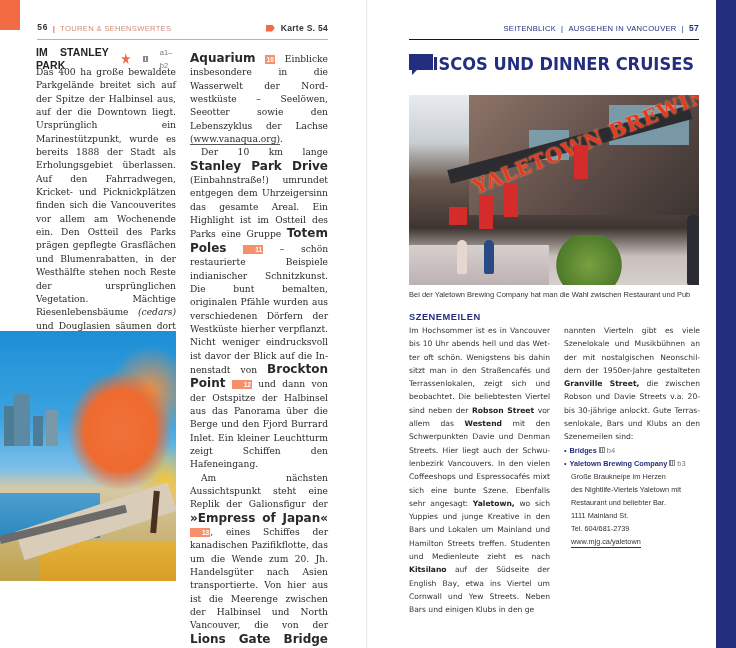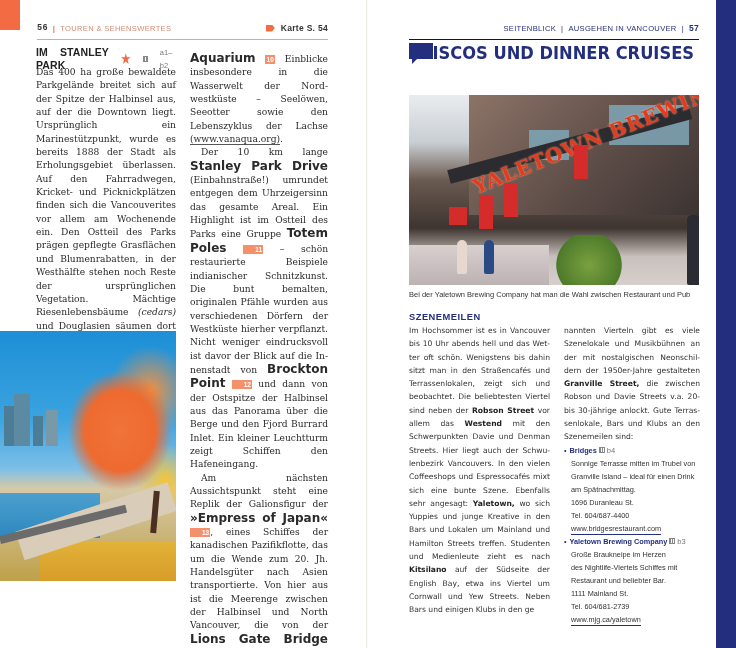--- a/index.html
+++ b/index.html
@@ -54,21 +54,21 @@
   .pa-water { position: absolute; left: 0; top: 162px; width: 100px; height: 45px; background: linear-gradient(to bottom, #4c9fcf, #2d88be); }
   .pa-rail { position: absolute; left: 0; top: 205px; width: 130px; height: 8px; background: #6b6b6b; transform: rotate(-14deg); transform-origin: left; }
   .pa-path { position: absolute; left: 20px; top: 200px; width: 160px; height: 30px; background: #d9cdb9; transform: rotate(-18deg); transform-origin: left; }
   .pa-grass { position: absolute; left: 40px; top: 210px; width: 140px; height: 40px; background: linear-gradient(#e3b239, #d79d28); }
   .pa-trunk { position: absolute; left: 152px; top: 160px; width: 6px; height: 42px; background: #4a3020; transform: rotate(5deg); }
 
   .caption { position: absolute; font-family: "Liberation Sans", sans-serif; font-size: 7.5px; line-height: 12px; color: #333; }
   .cap-left { left: 37px; top: 587px; width: 145px; }
 
   
-  .title-row { position: absolute; left: 41px; top: 42px; width: 290px; display: flex; align-items: center; gap: 10px; text-align: right; }
+  .title-row { position: absolute; left: 41px; top: 53px; width: 290px; display: flex; align-items: center; gap: 10px; text-align: right; }
   .speech { position: relative; width: 24px; height: 19px; }
   .speech .bub { position: absolute; left: 0; top: 0; width: 24px; height: 16px; background: #232f7e; }
   .speech .tail { position: absolute; left: 3px; top: 15px; width: 0; height: 0; border-top: 6px solid #232f7e; border-right: 6px solid transparent; }
   .page-title { font-family: "DejaVu Sans", sans-serif; font-size: 18.5px; font-weight: bold; color: #232f7e; letter-spacing: 0px; transform: scaleX(0.88); transform-origin: left; white-space: nowrap; }
 
   .photo-brew { position: absolute; left: 41px; top: 95px; width: 290px; height: 190px; overflow: hidden;
     background: linear-gradient(to bottom, #e9ecef 0%, #c9ced3 25%, #6a5a50 45%, #3e3430 70%, #c8c0bc 85%, #d6cfcc 100%); }
   .pb-build { position: absolute; left: 60px; top: 0; width: 230px; height: 120px; background: linear-gradient(135deg, #8c7367 0%, #5a4a45 60%, #3c3432 100%); }
   .pb-canopy { position: absolute; left: 40px; top: 75px; width: 250px; height: 14px; background: #2c2c30; transform: rotate(-15deg); transform-origin: left; }
   .pb-sign { position: absolute; left: 55px; top: 30px; font-family: "DejaVu Serif", serif; font-weight: bold; font-size: 20px; color: #e23b20; transform: rotate(-22deg); letter-spacing: 1px; text-shadow: 0 0 2px #ffb08a; white-space: nowrap; }
@@ -183,39 +183,31 @@
 
   <div class="col-4">
     <p><span>nannten Vierteln gibt es viele Szenelokale und Musikbühnen an der mit nostalgischen Neonschil­dern der 1950er-Jahre gestalteten </span><span class="b">Granville Street,</span><span> die zwischen Robson und Davie Streets v.a. 20- bis 30-jährige anlockt. Gute Terras­senlokale, Bars und Klubs an den Szenemeilen sind:</span></p>
 
     <div class="entry">
       <div>
         <span class="bullet">•</span><span class="name">Bridges</span>
         <span class="grid-ico"></span>
         <span class="mapref">b4</span>
       </div>
-      <div class="details">
-        <div>Sonnige Terrasse mitten im Trubel von</div>
-        <div>Granville Island – ideal für einen Drink</div>
-        <div>am Spätnachmittag.</div>
-        <div>1696 Duranleau St.</div>
-        <div>Tel. 604/687-4400</div>
-        <div><span class="web">www.bridgesrestaurant.com</span></div>
-      </div>
     </div>
 
     <div class="entry">
       <div>
         <span class="bullet">•</span><span class="name">Yaletown Brewing Company</span>
         <span class="grid-ico"></span>
         <span class="mapref">b3</span>
       </div>
       <div class="details">
         <div>Große Braukneipe im Herzen</div>
-        <div>des Nightlife-Viertels Schiffes mit</div>
+        <div>des Nightlife-Viertels Yaletown mit</div>
         <div>Restaurant und beliebter Bar.</div>
         <div>1111 Mainland St.</div>
         <div>Tel. 604/681-2739</div>
         <div><span class="web">www.mjg.ca/yaletown</span></div>
       </div>
     </div>
   </div>
 </div>
 
 </body></html>

